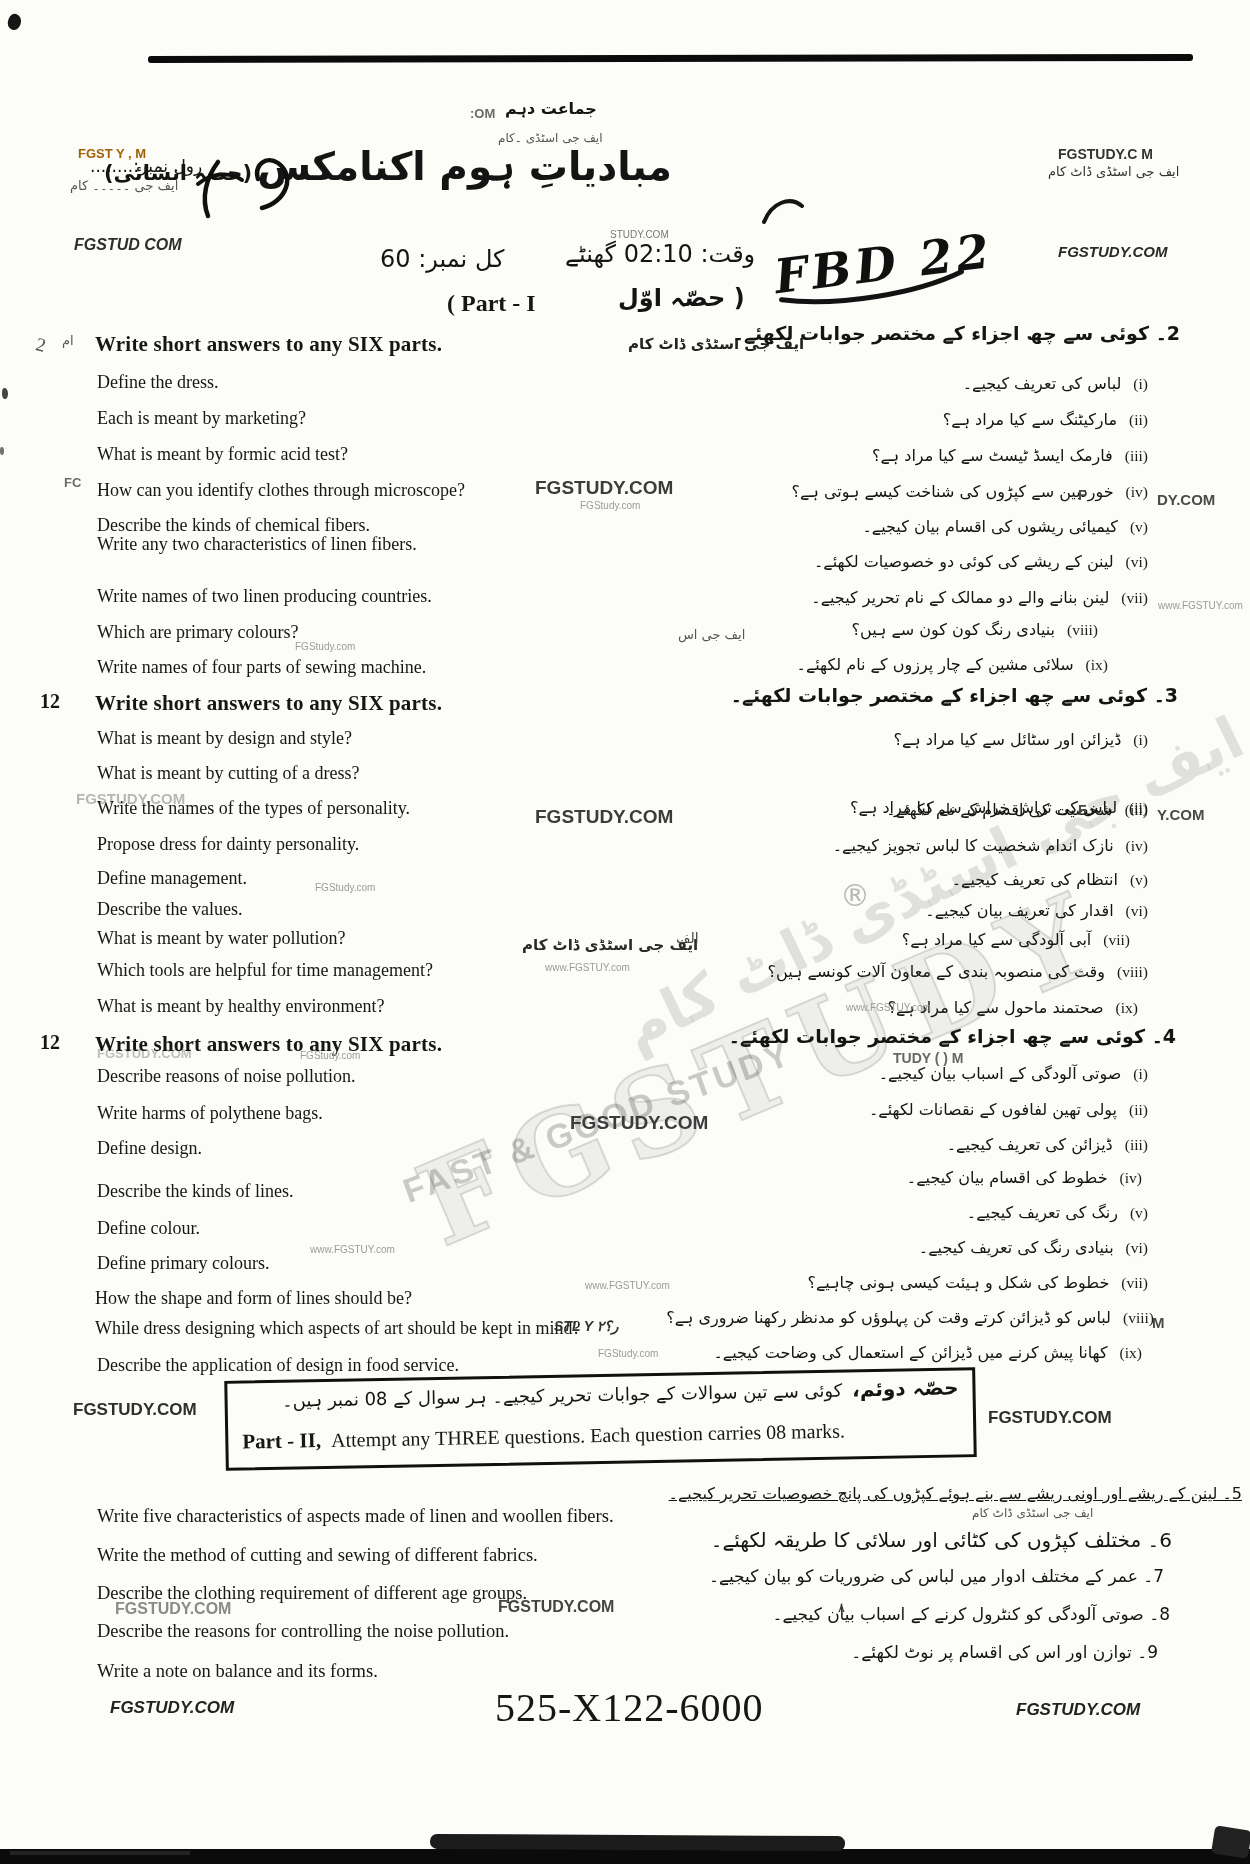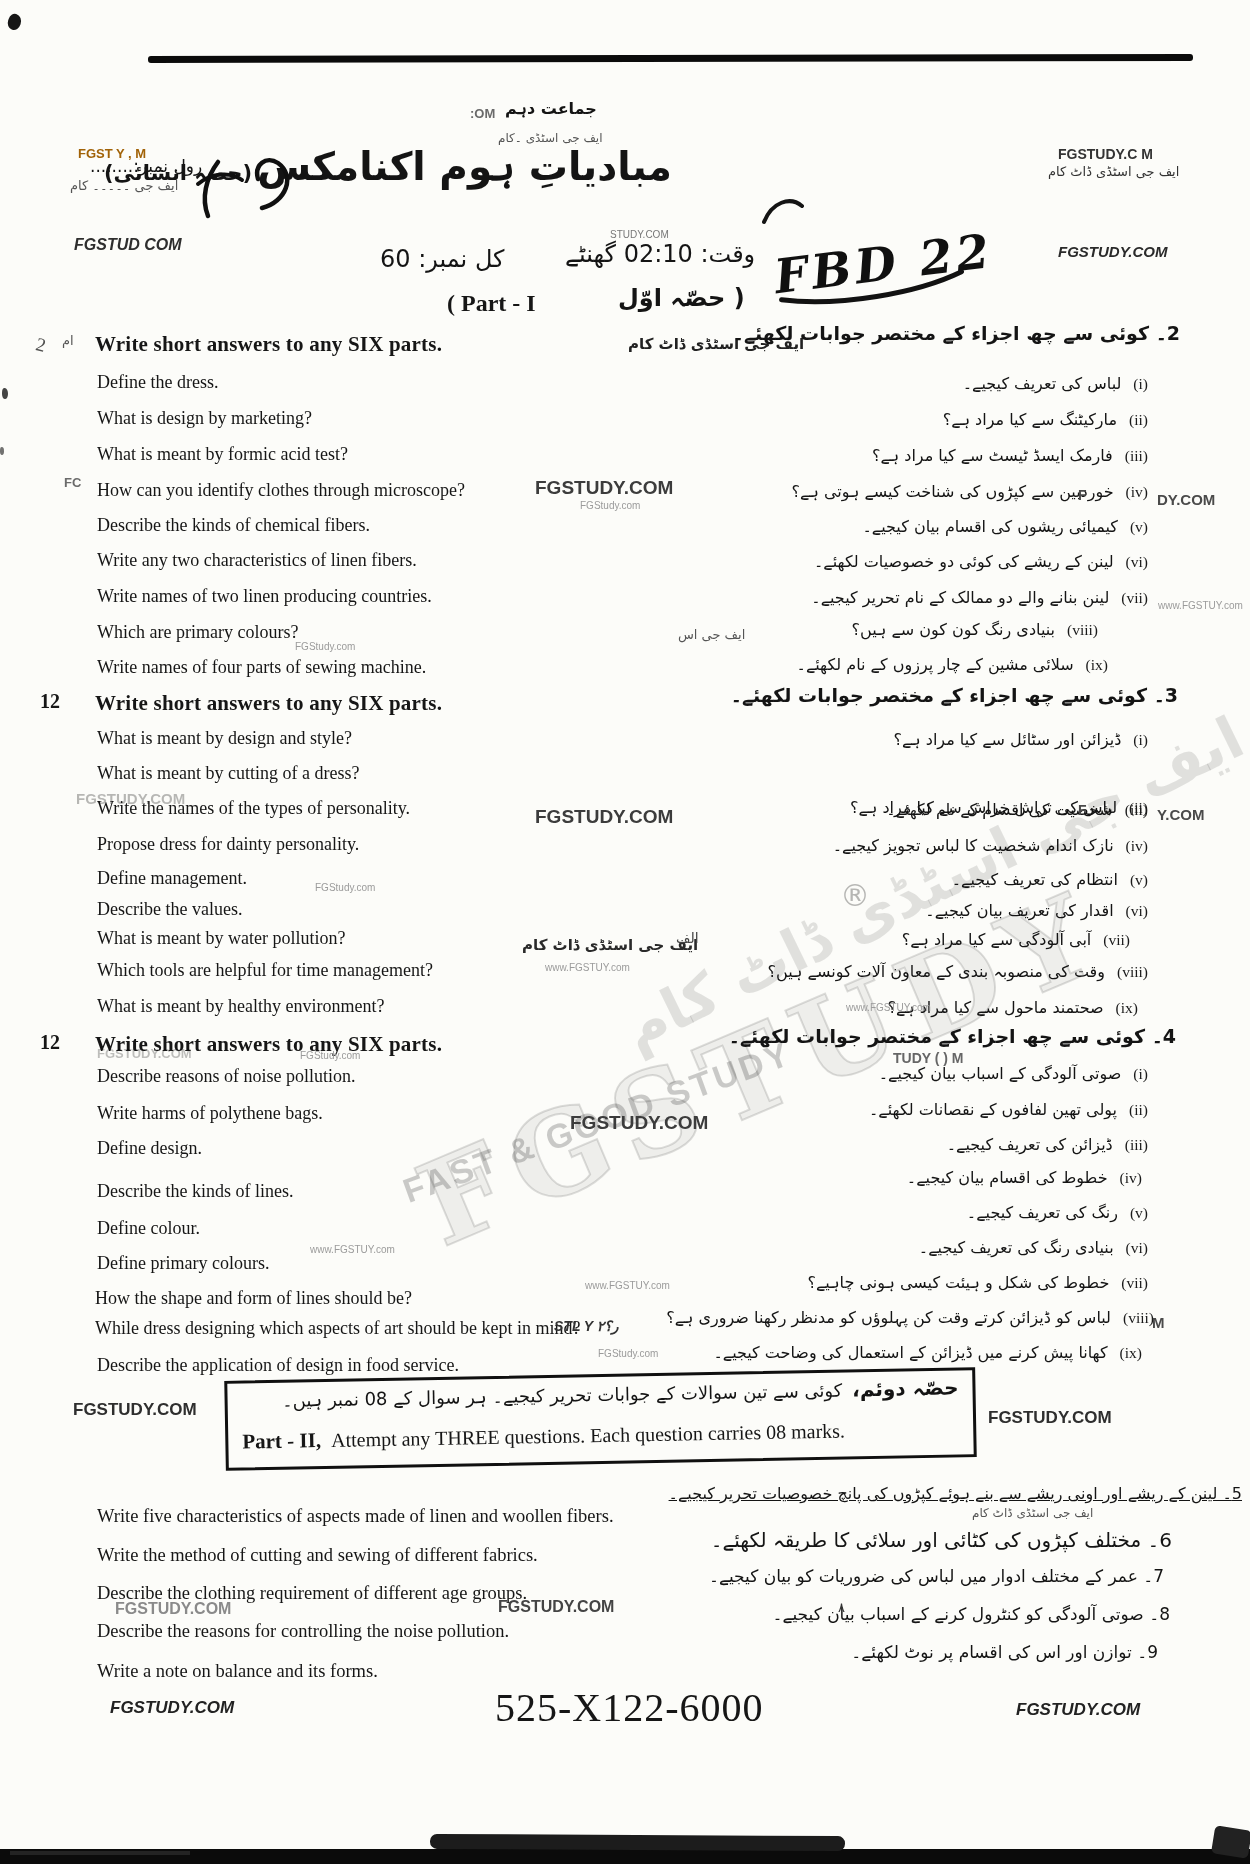--- a/index.html
+++ b/index.html
@@ -89,25 +89,25 @@
   <div class="a es" style="left:447px;top:290px;font-weight:700;font-size:24px;">( Part - I</div>
   <div class="a u" style="left:618px;top:284px;font-size:24px;font-weight:700;">( حصّہ اوّل</div>
 
   <div class="a" style="left:36px;top:334px;font-size:19px;color:#333;transform:rotate(14deg);opacity:.85;font-family:'Liberation Serif',serif;">2</div>
   <div class="a u smallur" style="left:62px;top:333px;">ام</div>
   <div class="a es eh" style="left:95px;top:332px;">Write short answers to any SIX parts.</div>
   <div class="a u" style="left:628px;top:335px;font-size:15px;color:#222;font-weight:700;">ایف جی اسٹڈی ڈاٹ کام</div>
   <div class="a u uh" style="right:70px;top:322px;">2۔ کوئی سے چھ اجزاء کے مختصر جوابات لکھئے۔</div>
 
   <div class="a es" style="left:97px;top:372px;">Define the dress.</div>
-  <div class="a es" style="left:97px;top:408px;">What is design by marketing?</div>
+  <div class="a es" style="left:97px;top:408px;">Each is meant by marketing?</div>
   <div class="a es" style="left:97px;top:444px;">What is meant by formic acid test?</div>
   <div class="a es" style="left:97px;top:480px;">How can you identify clothes through microscope?</div>
   <div class="a es" style="left:97px;top:515px;">Describe the kinds of chemical fibers.</div>
-  <div class="a es" style="left:97px;top:550px;">Write any two characteristics of linen fibers.</div>
+  <div class="a es" style="left:97px;top:534px;">Write any two characteristics of linen fibers.</div>
   <div class="a es" style="left:97px;top:586px;">Write names of two linen producing countries.</div>
   <div class="a es" style="left:97px;top:622px;">Which are primary colours?</div>
   <div class="a es" style="left:97px;top:657px;">Write names of four parts of sewing machine.</div>
 
   <div class="a u" style="right:102px;top:374px;">
     <span class="n">(i)</span><span>لباس کی تعریف کیجیے۔</span></div>
   <div class="a u" style="right:102px;top:410px;">
     <span class="n">(ii)</span><span>مارکیٹنگ سے کیا مراد ہے؟</span></div>
   <div class="a u" style="right:102px;top:446px;">
     <span class="n">(iii)</span><span>فارمک ایسڈ ٹیسٹ سے کیا مراد ہے؟</span></div>

